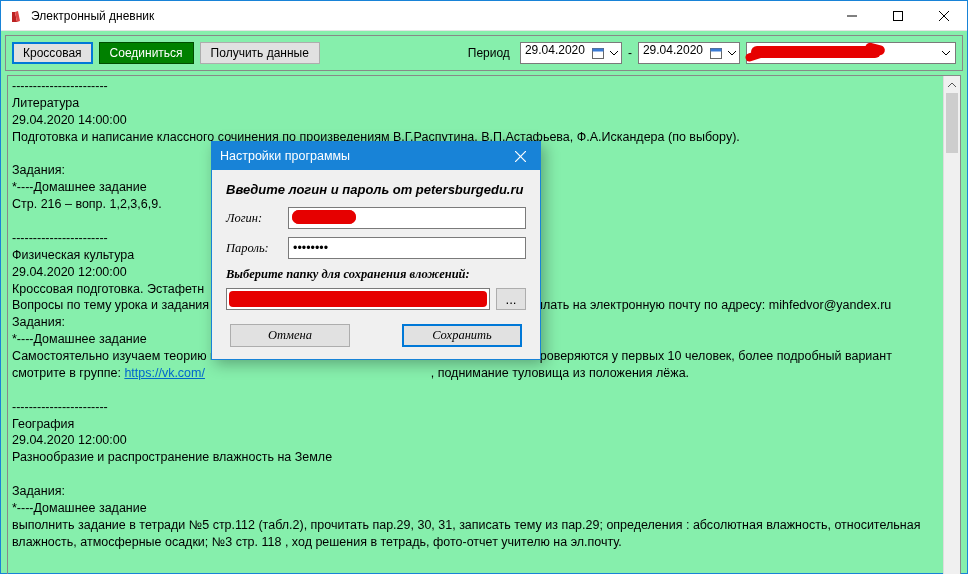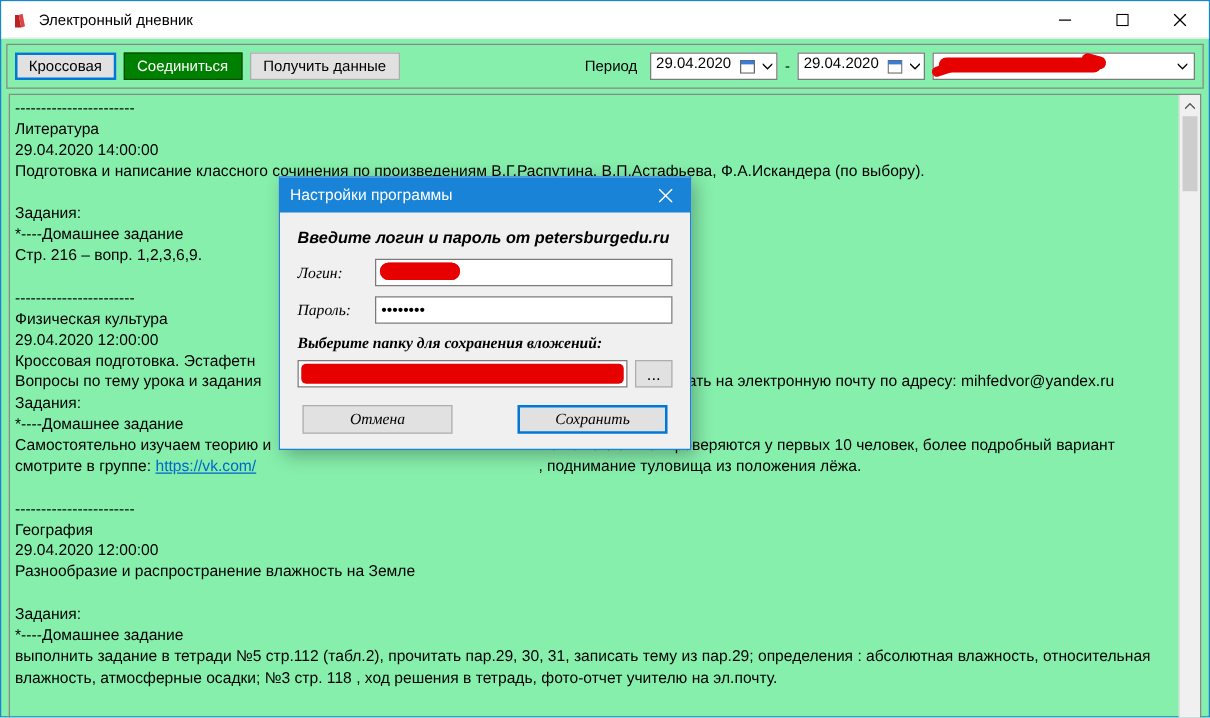--- a/index.html
+++ b/index.html
@@ -75,21 +75,20 @@
   
   .modal {
     position: absolute;
     left: 210px; top: 140px;
     width: 330px;
     background: #f0f0f0;
     border: 1px solid #1883d7;
     box-shadow: 4px 4px 14px rgba(0,0,0,.3);
     z-index: 10;
     font-size: 12.5px;
-    margin-left: 12px;
   }
   .modal .mtitle {
     background: #1883d7; color:#fff; height:28px; display:flex; align-items:center;
   }
   .modal .mtitle .txt { padding-left: 8px; }
   .modal .mclose { margin-left:auto; width:40px; height:28px; display:flex; align-items:center; justify-content:center; }
   .modal .mbody { padding: 12px 14px 10px 14px; }
   .modal .hdr { font-style: italic; font-weight: bold; margin-bottom: 10px; font-family: Liberation Sans, sans-serif; font-size: 13px; }
   .modal .row { display:flex; align-items:center; margin-bottom: 8px; }
   .modal .row label { width: 62px; font-style: italic; font-family: Georgia, serif; }

